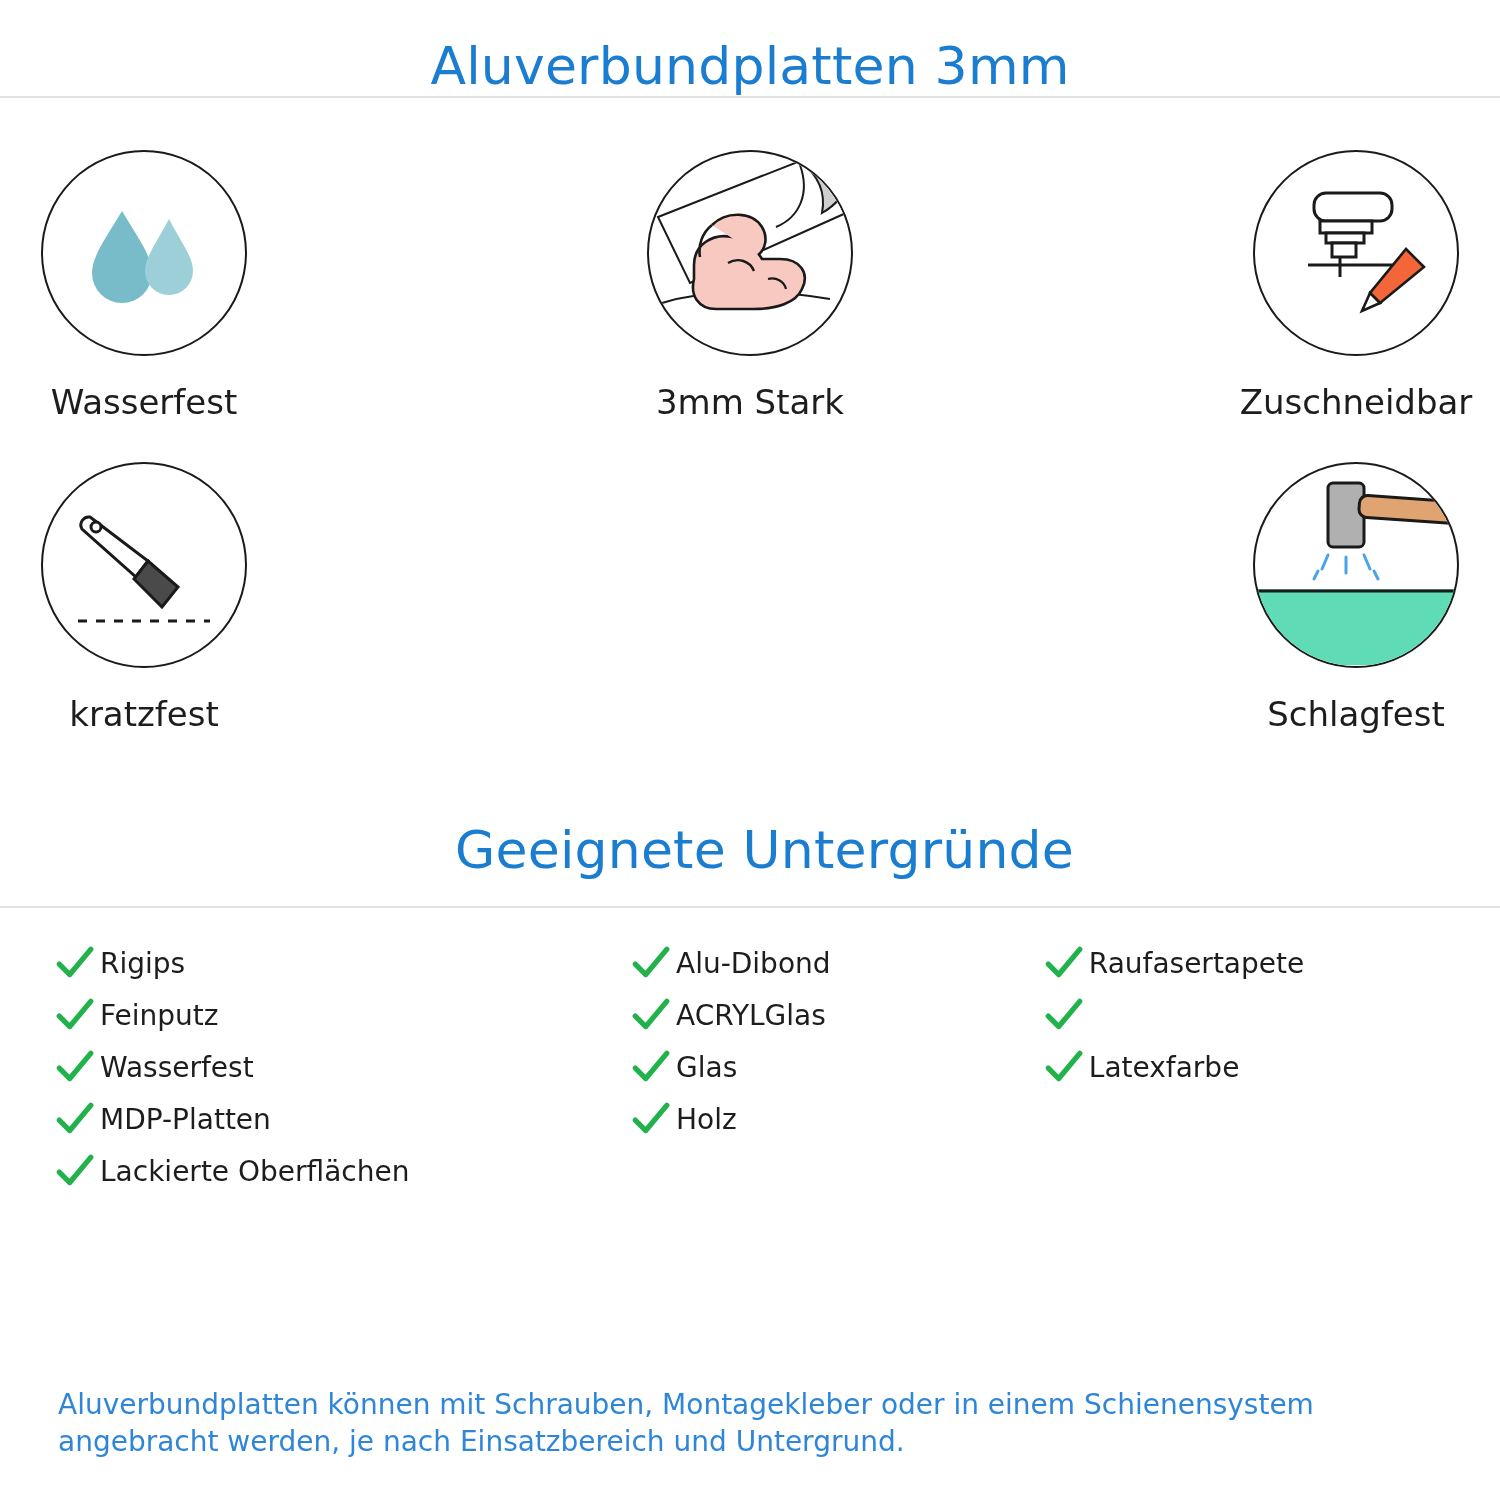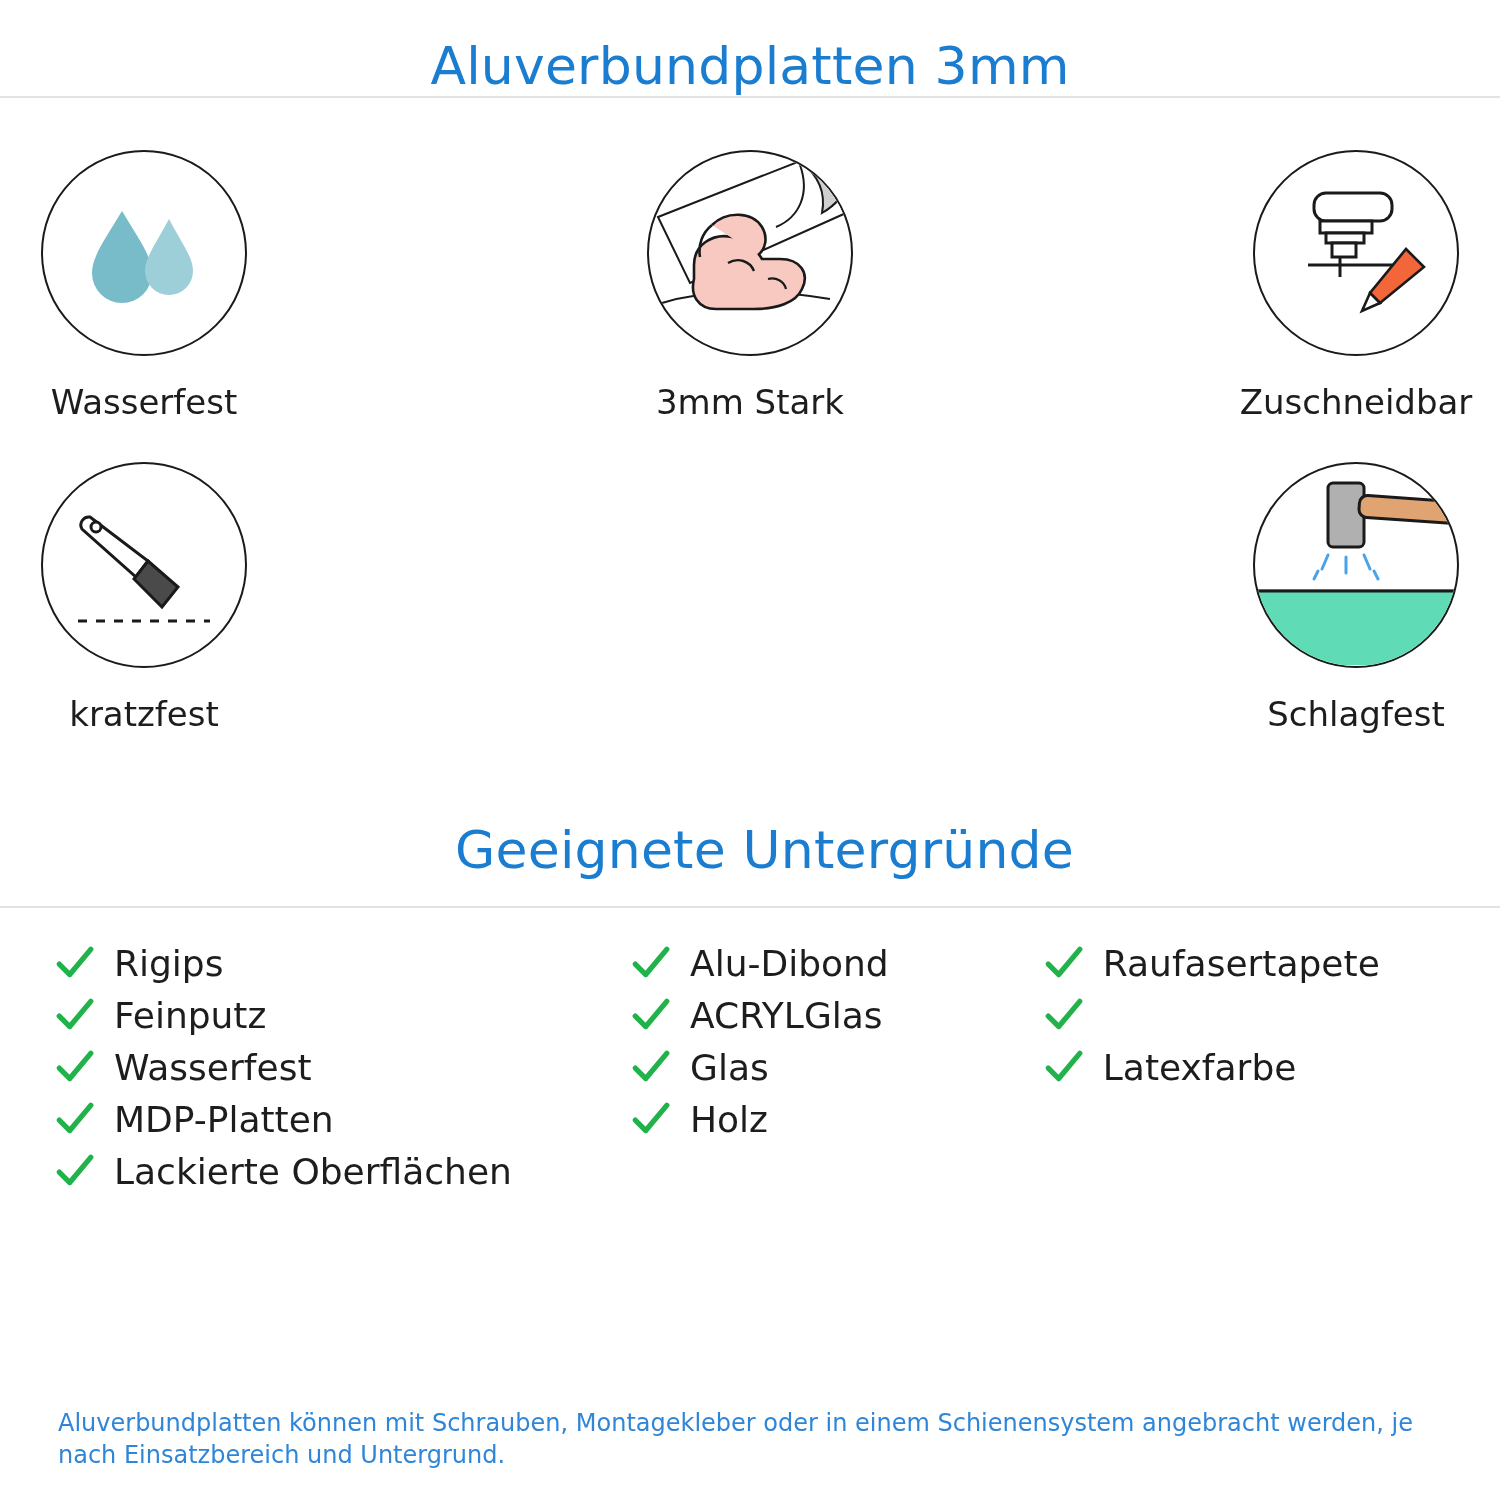--- a/index.html
+++ b/index.html
@@ -77,39 +77,39 @@
     flex-direction: column;
     gap: 10px;
   }
   .sub-col.c1 { width: 600px; }
   .sub-col.c2 { width: 430px; }
   .sub-col.c3 { width: 420px; }
 
   .sub-item {
     display: flex;
     align-items: center;
-    gap: 18px;
-    font-size: 36px;
+    gap: 4px;
+    font-size: 28px;
     color: #1d1d1d;
     white-space: nowrap;
   }
   .check {
     flex: 0 0 auto;
     width: 42px;
     height: 42px;
     display: block;
   }
 
   .footnote {
     position: absolute;
     left: 58px;
     right: 58px;
-    bottom: 28px;
+    bottom: 40px;
     color: #2f86d8;
-    font-size: 24px;
+    font-size: 28px;
     line-height: 1.33;
   }
 </style>
 </head>
 <body>
 
 <div class="title title-1">Aluverbundplatten 3mm</div>
 <div class="rule"></div>
 
 <div class="features row-1">

